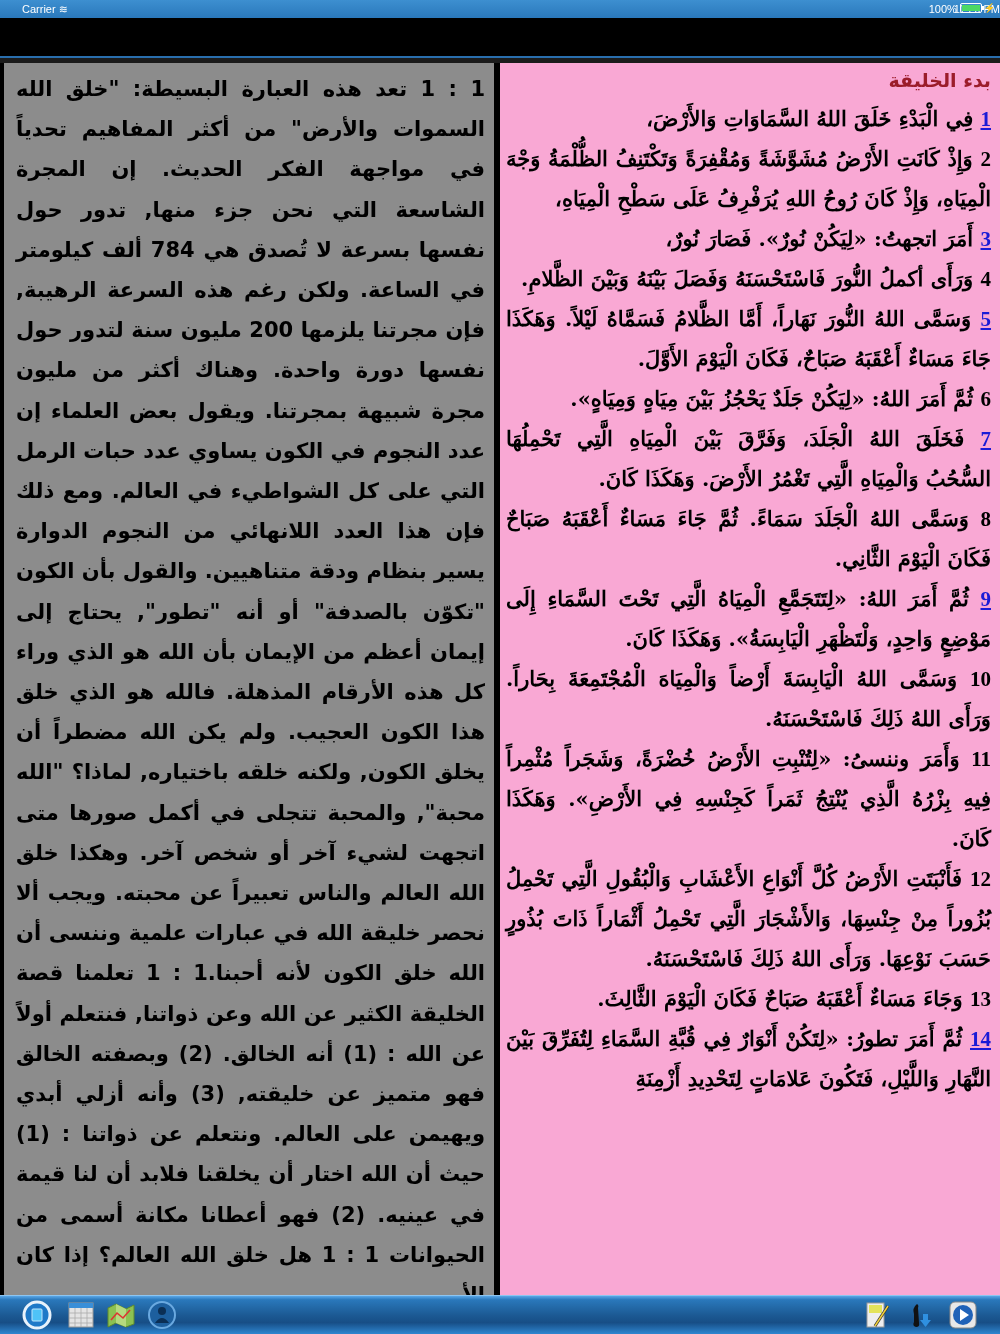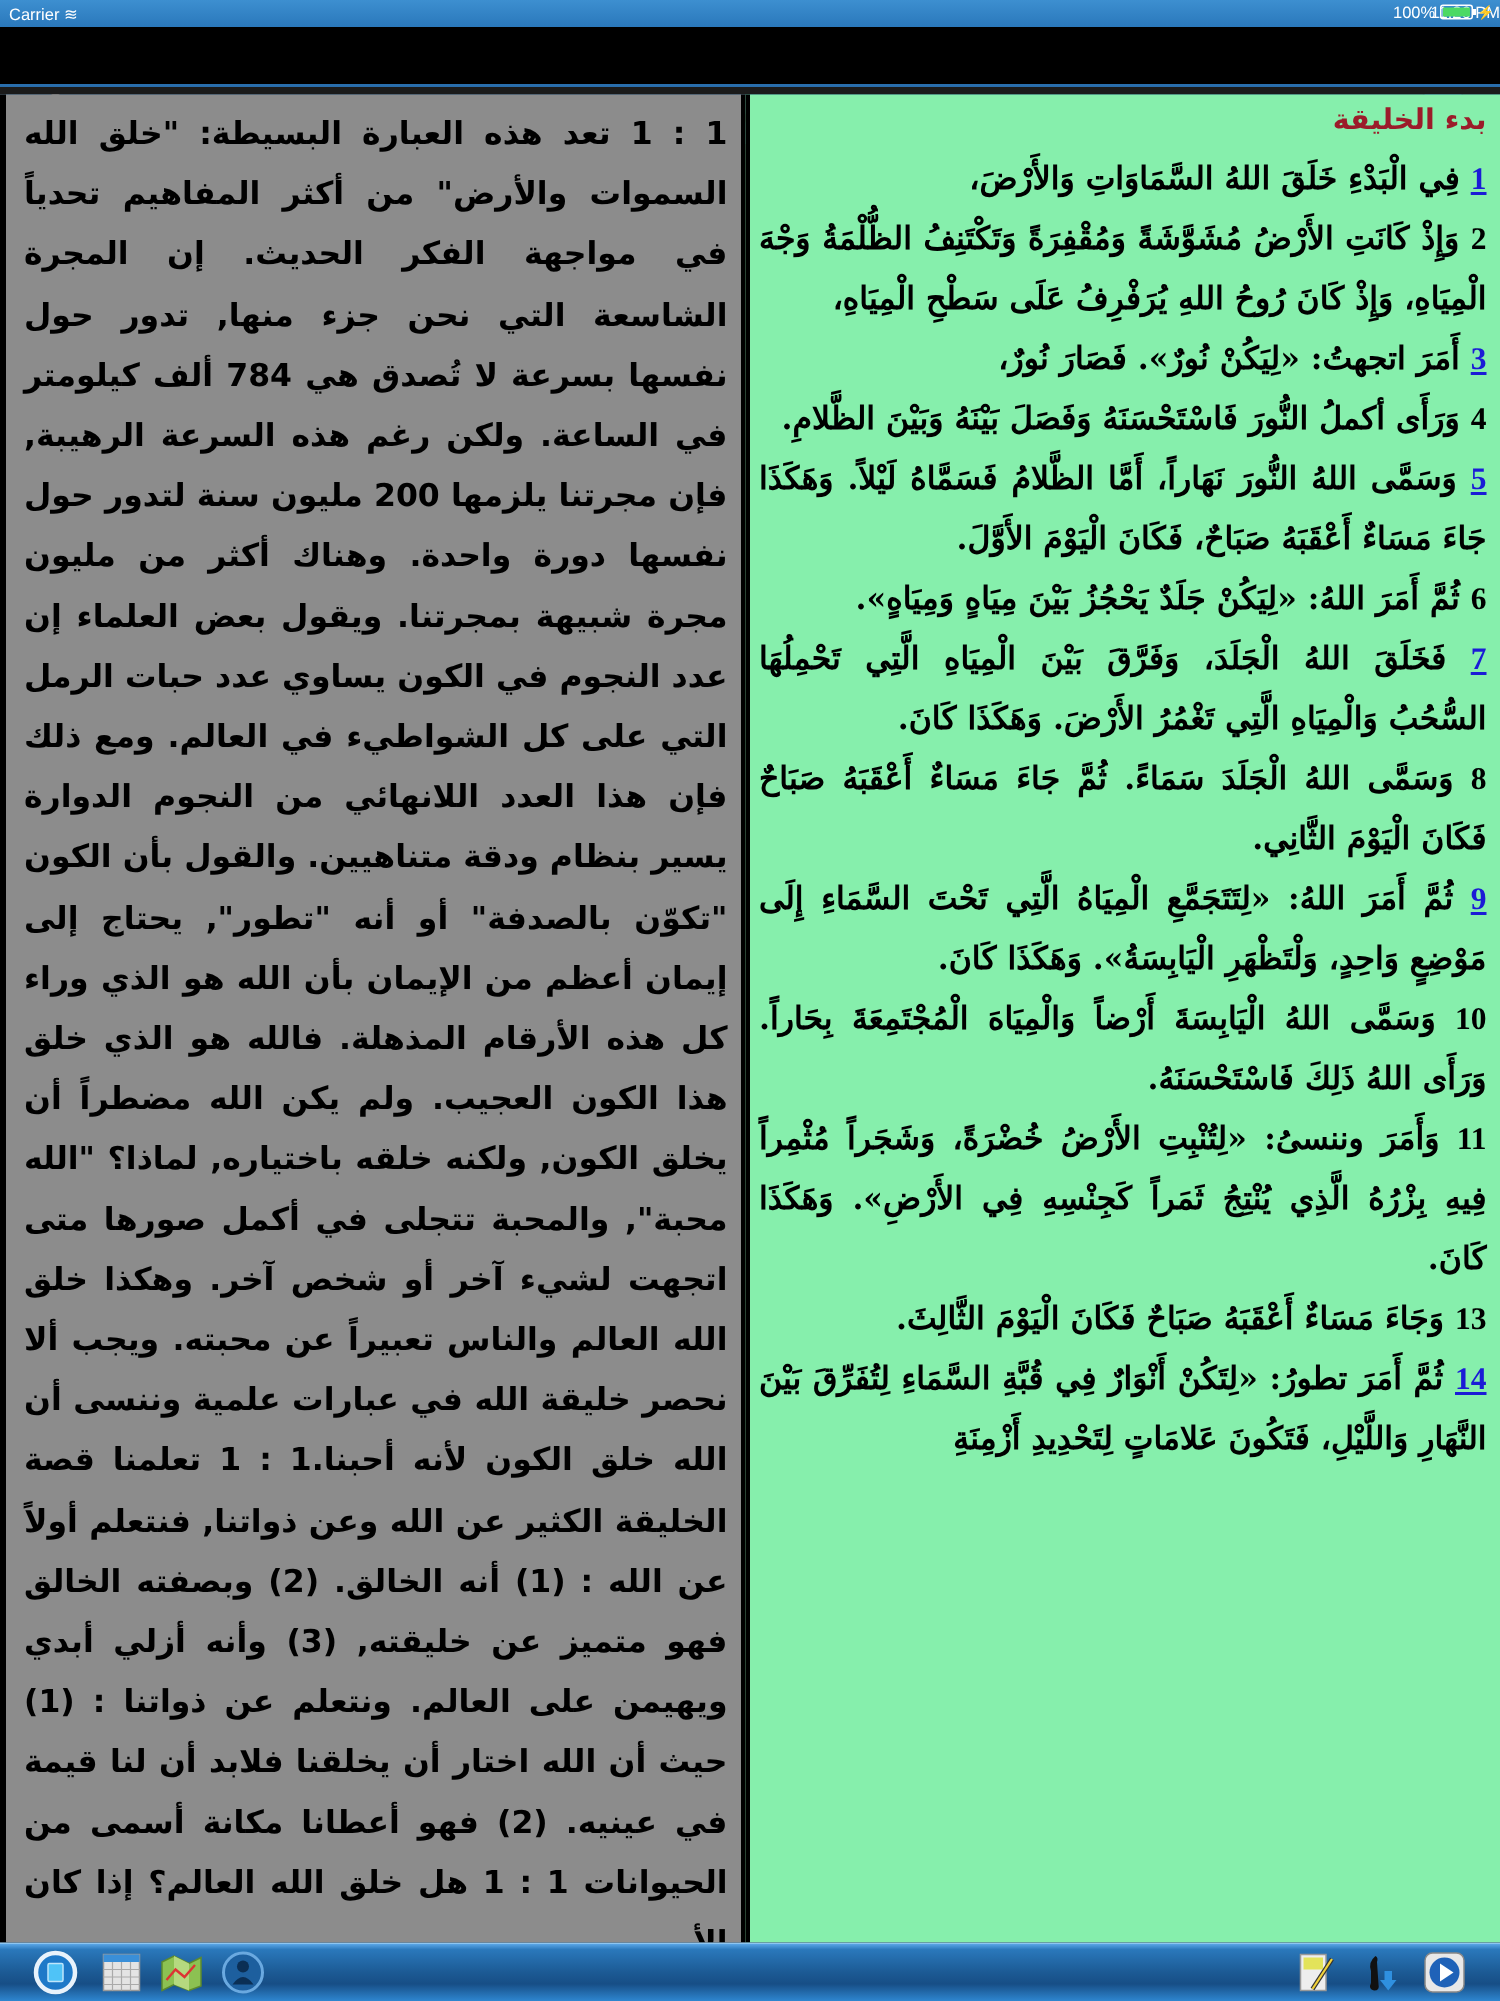--- a/index.html
+++ b/index.html
@@ -5,21 +5,21 @@
   * { box-sizing: border-box; margin: 0; padding: 0; }
   html, body { width: 1000px; height: 1334px; overflow: hidden; background: #000; }
   body { position: relative; font-family: "DejaVu Sans", sans-serif; }
 
   
   .statusbar {
     position: absolute; left: 0; top: 0; width: 1000px; height: 18px;
     background: linear-gradient(#3d8fd0, #2a78bb);
     color: #fff; font: 11px "Liberation Sans", sans-serif;
   }
-  .statusbar .carrier { position: absolute; left: 6px; top: 3px; text-align: center; }
+  .statusbar .carrier { position: absolute; left: 22px; top: 3px; text-align: center; }
   .statusbar .time { position: absolute; left: 0; right: 0; top: 3px; text-align: right; }
   .statusbar .battery { position: absolute; right: 4px; top: 3px; display: flex; align-items: flex-start; gap: 3px; }
   .batt-shape { width: 22px; height: 10px; border: 1px solid #fff; border-radius: 2px; padding: 1px; position: relative; }
   .batt-fill { height: 100%; background: #4cd964; }
   .batt-shape::after { content: ""; position: absolute; right: -3px; top: 2px; width: 2px; height: 4px; background: #fff; }
 
   
   .navbar {
     position: absolute; left: 0; top: 18px; width: 1000px; height: 40px;
     background: linear-gradient(#2a6fae 0%, #1c5a94 45%, #174e86 55%, #2b86d2 100%);
@@ -36,21 +36,21 @@
   .tree-btn { position: absolute; left: 947px; top: 4px; width: 30px; height: 32px; cursor: pointer; }
   .nav-sep { position: absolute; left: 0; top: 58px; width: 1000px; height: 5px; background: #1b1b1b; }
 
   
   .left-panel {
     position: absolute; left: 0; top: 63px; width: 497px; height: 1232px;
     background: #8c8c8c; border-left: 4px solid #000; border-right: 3px solid #000; overflow: hidden;
   }
   .right-panel {
     position: absolute; left: 497px; top: 63px; width: 503px; height: 1232px;
-    background: #86efac; border-left: 3px solid #000; overflow: hidden;
+    background: #f9a8d4; border-left: 3px solid #000; overflow: hidden;
   }
   .commentary {
     direction: rtl; text-align: justify; padding: 6px 9px 0 12px;
     font: bold 21px/40.2px "DejaVu Sans", sans-serif; color: #000;
   }
   .scripture {
     direction: rtl; text-align: justify; padding: 2px 9px 0 6px;
     font: bold 21px/40px "DejaVu Serif", serif; color: #000;
   }
   .section-heading {
@@ -140,20 +140,21 @@
         <div class="verse-block"><span class="vnum">2</span> <span>وَإِذْ كَانَتِ الأَرْضُ مُشَوَّشَةً وَمُقْفِرَةً وَتَكْتَنِفُ الظُّلْمَةُ وَجْهَ الْمِيَاهِ، وَإِذْ كَانَ رُوحُ اللهِ يُرَفْرِفُ عَلَى سَطْحِ الْمِيَاهِ،</span></div>
         <div class="verse-block"><span class="vlink">3</span> <span>أَمَرَ اتجهتُ: «لِيَكُنْ نُورٌ». فَصَارَ نُورٌ،</span></div>
         <div class="verse-block"><span class="vnum">4</span> <span>وَرَأَى أكملُ النُّورَ فَاسْتَحْسَنَهُ وَفَصَلَ بَيْنَهُ وَبَيْنَ الظَّلامِ.</span></div>
         <div class="verse-block"><span class="vlink">5</span> <span>وَسَمَّى اللهُ النُّورَ نَهَاراً، أَمَّا الظَّلامُ فَسَمَّاهُ لَيْلاً. وَهَكَذَا جَاءَ مَسَاءٌ أَعْقَبَهُ صَبَاحٌ، فَكَانَ الْيَوْمَ الأَوَّلَ.</span></div>
         <div class="verse-block"><span class="vnum">6</span> <span>ثُمَّ أَمَرَ اللهُ: «لِيَكُنْ جَلَدٌ يَحْجُزُ بَيْنَ مِيَاهٍ وَمِيَاهٍ».</span></div>
         <div class="verse-block"><span class="vlink">7</span> <span>فَخَلَقَ اللهُ الْجَلَدَ، وَفَرَّقَ بَيْنَ الْمِيَاهِ الَّتِي تَحْمِلُهَا السُّحُبُ وَالْمِيَاهِ الَّتِي تَغْمُرُ الأَرْضَ. وَهَكَذَا كَانَ.</span></div>
         <div class="verse-block"><span class="vnum">8</span> <span>وَسَمَّى اللهُ الْجَلَدَ سَمَاءً. ثُمَّ جَاءَ مَسَاءٌ أَعْقَبَهُ صَبَاحٌ فَكَانَ الْيَوْمَ الثَّانِي.</span></div>
         <div class="verse-block"><span class="vlink">9</span> <span>ثُمَّ أَمَرَ اللهُ: «لِتَتَجَمَّعِ الْمِيَاهُ الَّتِي تَحْتَ السَّمَاءِ إِلَى مَوْضِعٍ وَاحِدٍ، وَلْتَظْهَرِ الْيَابِسَةُ». وَهَكَذَا كَانَ.</span></div>
         <div class="verse-block"><span class="vnum">10</span> <span>وَسَمَّى اللهُ الْيَابِسَةَ أَرْضاً وَالْمِيَاهَ الْمُجْتَمِعَةَ بِحَاراً. وَرَأَى اللهُ ذَلِكَ فَاسْتَحْسَنَهُ.</span></div>
         <div class="verse-block"><span class="vnum">11</span> <span>وَأَمَرَ وننسىُ: «لِتُنْبِتِ الأَرْضُ خُضْرَةً، وَشَجَراً مُثْمِراً فِيهِ بِزْرُهُ الَّذِي يُنْتِجُ ثَمَراً كَجِنْسِهِ فِي الأَرْضِ». وَهَكَذَا كَانَ.</span></div>
+        <div class="verse-block"><span class="vnum">12</span> <span>فَأَنْبَتَتِ الأَرْضُ كُلَّ أَنْوَاعِ الأَعْشَابِ وَالْبُقُولِ الَّتِي تَحْمِلُ بُزُوراً مِنْ جِنْسِهَا، وَالأَشْجَارَ الَّتِي تَحْمِلُ أَثْمَاراً ذَاتَ بُذُورٍ حَسَبَ نَوْعِهَا. وَرَأَى اللهُ ذَلِكَ فَاسْتَحْسَنَهُ.</span></div>
         <div class="verse-block"><span class="vnum">13</span> <span>وَجَاءَ مَسَاءٌ أَعْقَبَهُ صَبَاحٌ فَكَانَ الْيَوْمَ الثَّالِثَ.</span></div>
         <div class="verse-block"><span class="vlink">14</span> <span>ثُمَّ أَمَرَ تطورُ: «لِتَكُنْ أَنْوَارٌ فِي قُبَّةِ السَّمَاءِ لِتُفَرِّقَ بَيْنَ النَّهَارِ وَاللَّيْلِ، فَتَكُونَ عَلامَاتٍ لِتَحْدِيدِ أَزْمِنَةِ</span></div>
       </div>
   </div>
 </div>
 
 <div class="toolbar">
   <div class="tb-icon" style="left:22px">
     <svg width="30" height="30" viewBox="0 0 30 30">
       <circle cx="15" cy="15" r="13" fill="#1e79c8" stroke="#e8f2fb" stroke-width="3"></circle>

